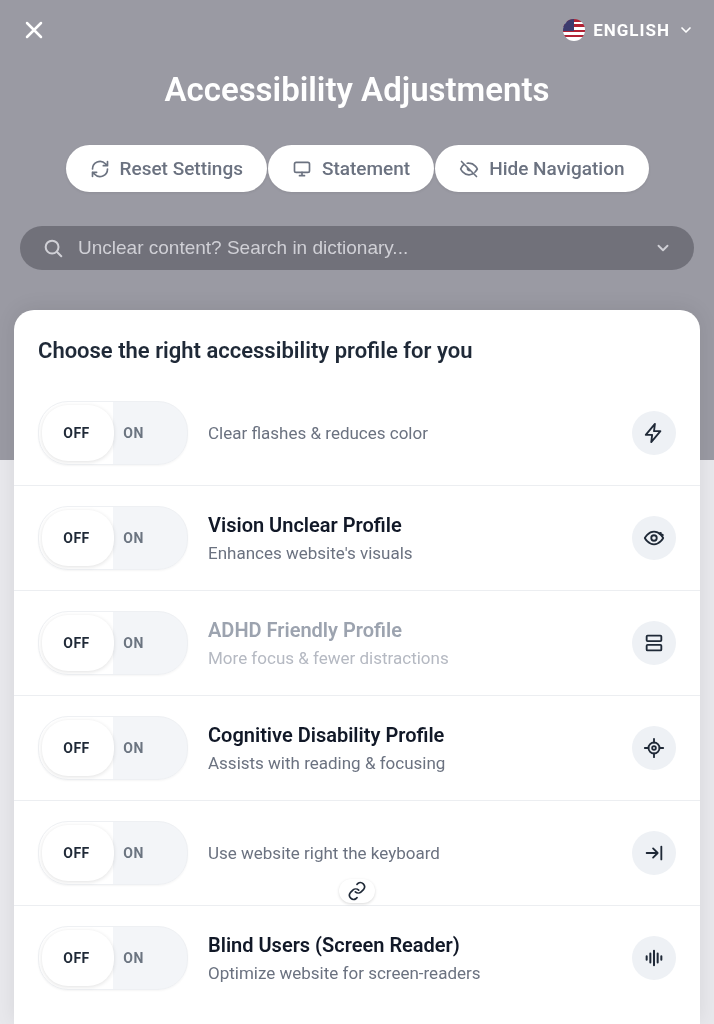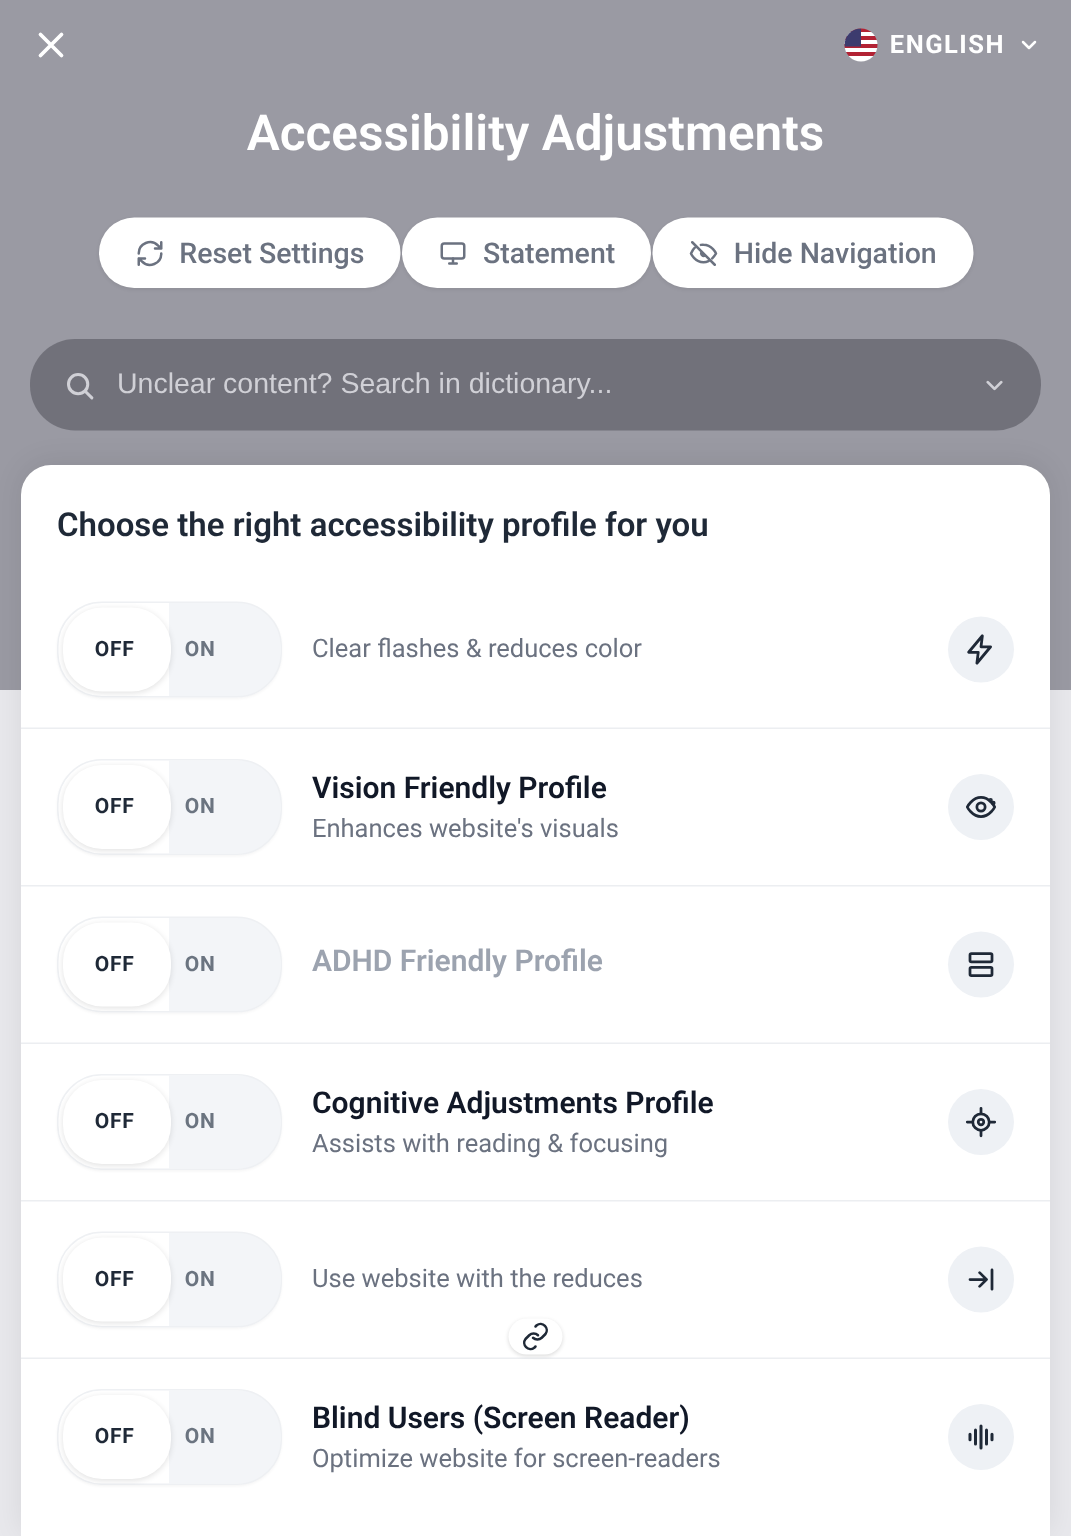--- a/index.html
+++ b/index.html
@@ -48,21 +48,21 @@
     color: #6b7280; font-size: 19px; font-weight: 500; cursor:pointer;
     box-shadow: 0 1px 3px rgba(0,0,0,0.08);
   }
   .pill svg { width: 20px; height: 20px; stroke:#6b7280; }
 
   .search {
     position: relative;
     margin: 34px 20px 0 20px;
     background: rgba(80,80,90,0.55);
     border-radius: 30px;
-    height: 61px;
+    height: 44px;
     display: flex; align-items: center; padding: 0 22px; gap: 14px;
   }
   .search input {
     flex: 1; background: transparent; border: none; outline: none;
     color: #e5e5ea; font-size: 19px;
   }
   .search input::placeholder { color: #d0d0d6; }
   .search .chev { color:#d0d0d6; }
 
   .card {
@@ -197,74 +197,75 @@
           </svg>
         </div>
       </div>
       <div class="row">
         <div class="toggle">
           <div class="knob"></div>
           <span class="off">OFF</span>
           <span class="on">ON</span>
         </div>
         <div class="info">
-          <div class="name">Vision Friendly Profile</div>
+          <div class="name">Vision Unclear Profile</div>
           <div class="desc">Enhances website's visuals</div>
         </div>
         <div class="badge">
           <svg viewBox="0 0 24 24" fill="none" stroke="currentColor" stroke-width="2" stroke-linecap="round" stroke-linejoin="round">
             <path d="M2 12s3.5-7 10-7 10 7 10 7-3.5 7-10 7S2 12 2 12z"></path>
             <circle cx="12" cy="12" r="3"></circle>
             <circle cx="19" cy="7" r="0.6" fill="currentColor"></circle>
             <circle cx="21" cy="9" r="0.6" fill="currentColor"></circle>
           </svg>
         </div>
       </div>
       <div class="row dim">
         <div class="toggle">
           <div class="knob"></div>
           <span class="off">OFF</span>
           <span class="on">ON</span>
         </div>
         <div class="info">
           <div class="name">ADHD Friendly Profile</div>
+          <div class="desc">More focus &amp; fewer distractions</div>
         </div>
         <div class="badge">
           <svg viewBox="0 0 24 24" fill="none" stroke="currentColor" stroke-width="2" stroke-linecap="round" stroke-linejoin="round">
             <rect x="4" y="4" width="16" height="6" rx="1"></rect>
             <rect x="4" y="14" width="16" height="6" rx="1"></rect>
           </svg>
         </div>
       </div>
       <div class="row">
         <div class="toggle">
           <div class="knob"></div>
           <span class="off">OFF</span>
           <span class="on">ON</span>
         </div>
         <div class="info">
-          <div class="name">Cognitive Adjustments Profile</div>
+          <div class="name">Cognitive Disability Profile</div>
           <div class="desc">Assists with reading &amp; focusing</div>
         </div>
         <div class="badge">
           <svg viewBox="0 0 24 24" fill="none" stroke="currentColor" stroke-width="2" stroke-linecap="round" stroke-linejoin="round">
             <circle cx="12" cy="12" r="6"></circle>
             <circle cx="12" cy="12" r="2"></circle>
             <path d="M12 2v4M12 18v4M2 12h4M18 12h4"></path>
           </svg>
         </div>
       </div>
       <div class="row">
         <div class="toggle">
           <div class="knob"></div>
           <span class="off">OFF</span>
           <span class="on">ON</span>
         </div>
         <div class="info">
-          <div class="desc">Use website with the reduces</div>
+          <div class="desc">Use website right the keyboard</div>
         </div>
         <div class="badge">
           <svg viewBox="0 0 24 24" fill="none" stroke="currentColor" stroke-width="2" stroke-linecap="round" stroke-linejoin="round">
             <path d="M4 12h12m0 0-5-5m5 5-5 5M20 5v14"></path>
           </svg>
         </div>
       </div>
       <div class="row">
         <div class="toggle">
           <div class="knob"></div>

